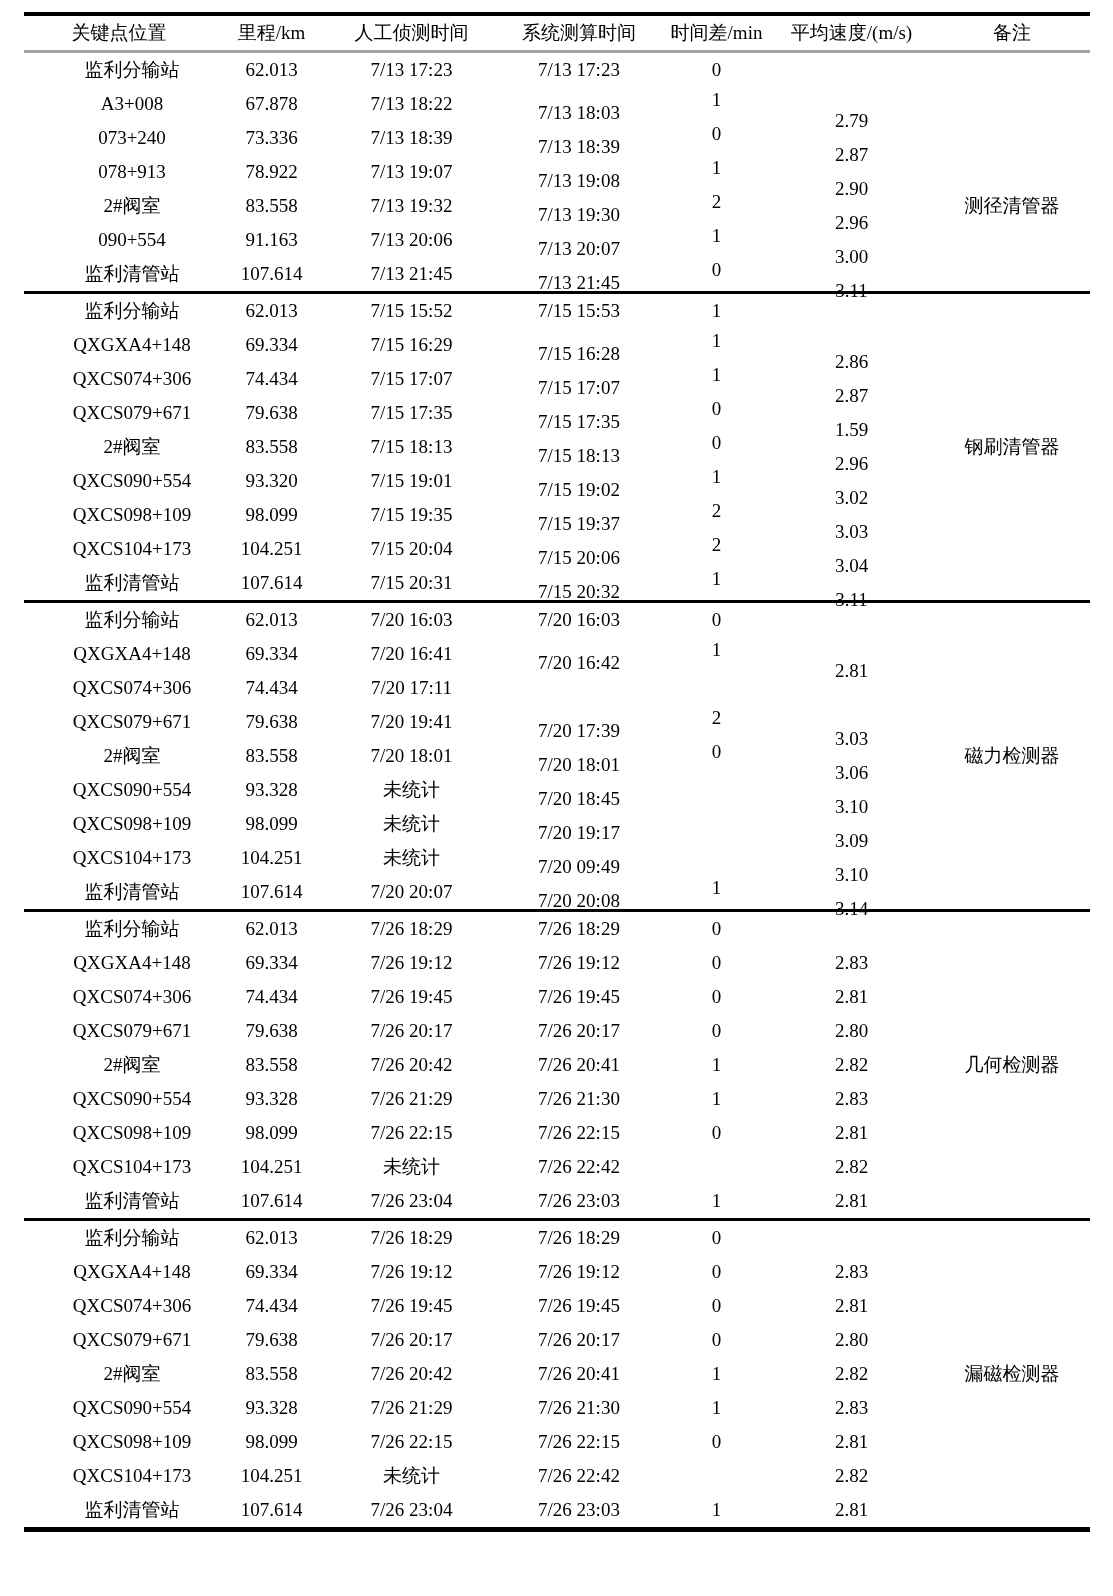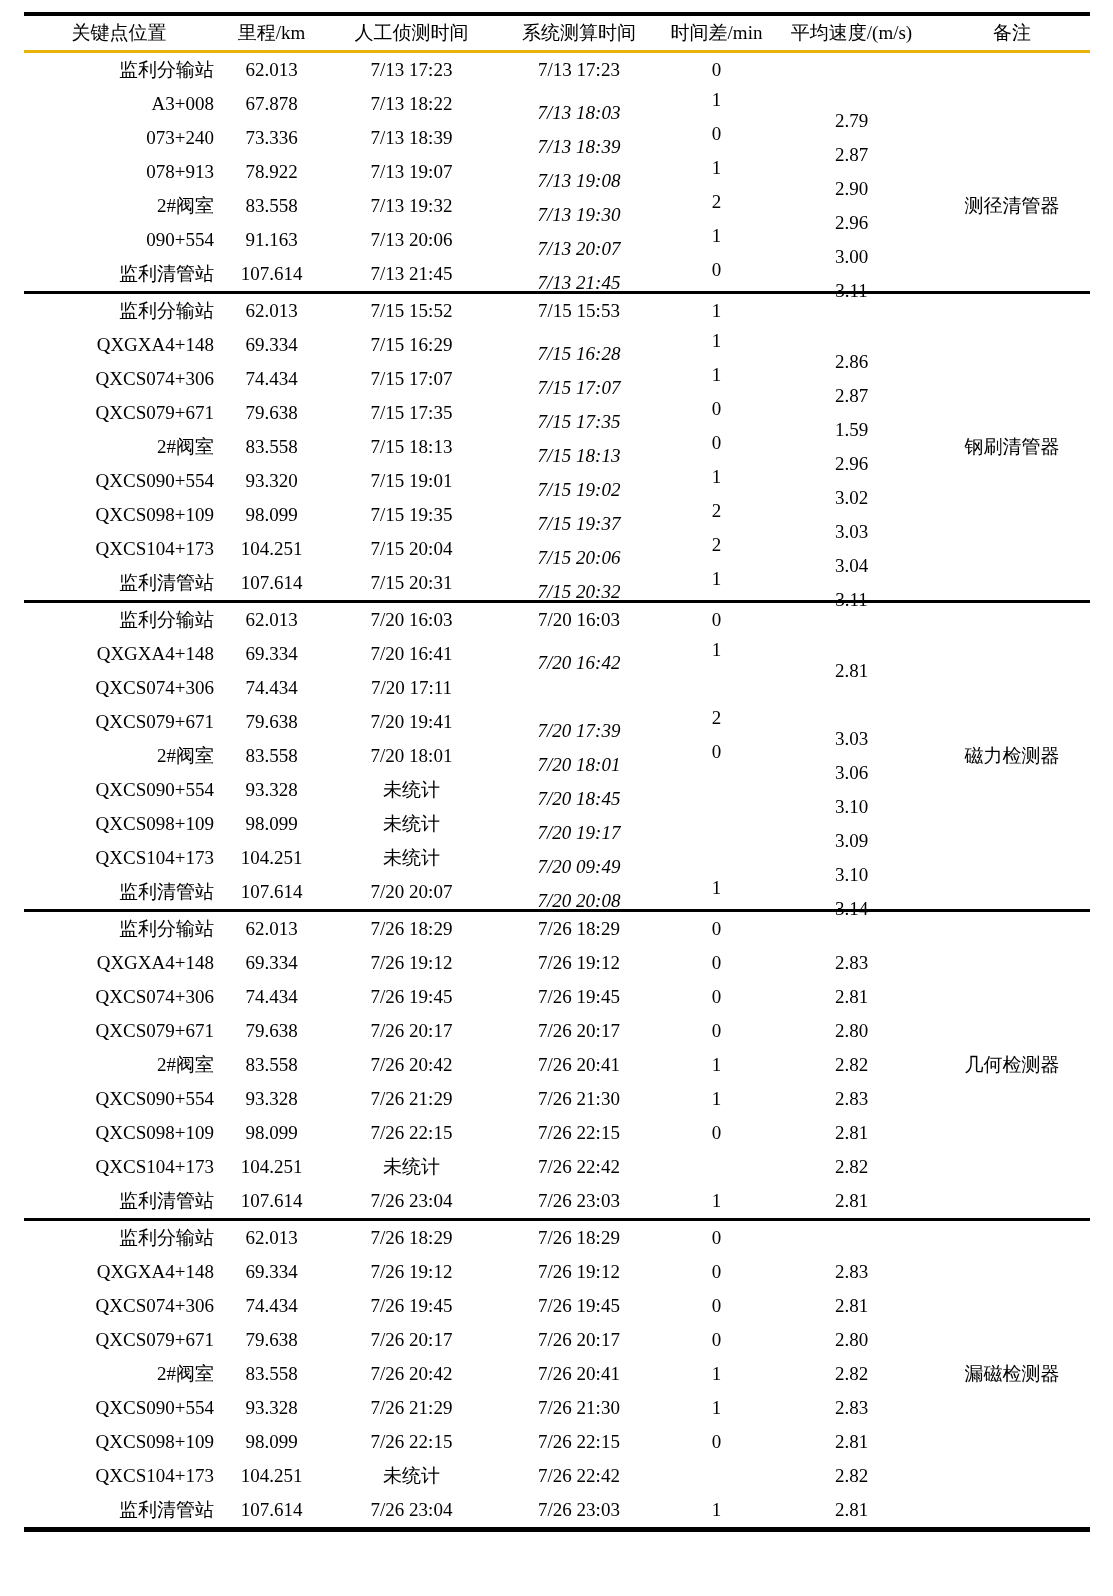--- a/index.html
+++ b/index.html
@@ -18,21 +18,21 @@
     color: #000000;
   }
   table.data-table {
     border-collapse: collapse;
     table-layout: fixed;
     width: 1066px;
     margin-left: 24px;
   }
   table.data-table thead {
     border-top: 4px solid #000;
-    border-bottom: 3px solid #eab308;
+    border-bottom: 3px solid #a3a3a3;
   }
   table.data-table tbody {
     border-bottom: 3px solid #000;
   }
   table.data-table tbody:last-child {
     border-bottom: 5px solid #000;
   }
   th, td {
     font-size: 19px;
     font-weight: normal;
@@ -47,26 +47,26 @@
   
   col.c0 { width: 190px; }
   col.c1 { width: 115px; }
   col.c2 { width: 165px; }
   col.c3 { width: 170px; }
   col.c4 { width: 105px; }
   col.c5 { width: 165px; }
   col.c6 { width: 156px; }
   
   td.cell-location {
-    text-align: right;
+    text-align: center;
     padding-left: 26px;
   }
   td span { display: inline-block; position: relative; }
   
-  tbody.stagger tr:not(:first-child) td.cell-system-time span { top: 9px; font-style: italic; }
+  tbody.stagger tr:not(:first-child) td.cell-system-time span { top: 9px; }
   tbody.stagger tr:not(:first-child) td.cell-avg-speed  span { top: 17px; }
   tbody.stagger tr:not(:first-child) td.cell-time-diff  span { top: -4px; }
 </style>
 </head>
 <body>
 
 <div class="page">
   <table class="data-table">
     <colgroup>
       <col class="c0">

